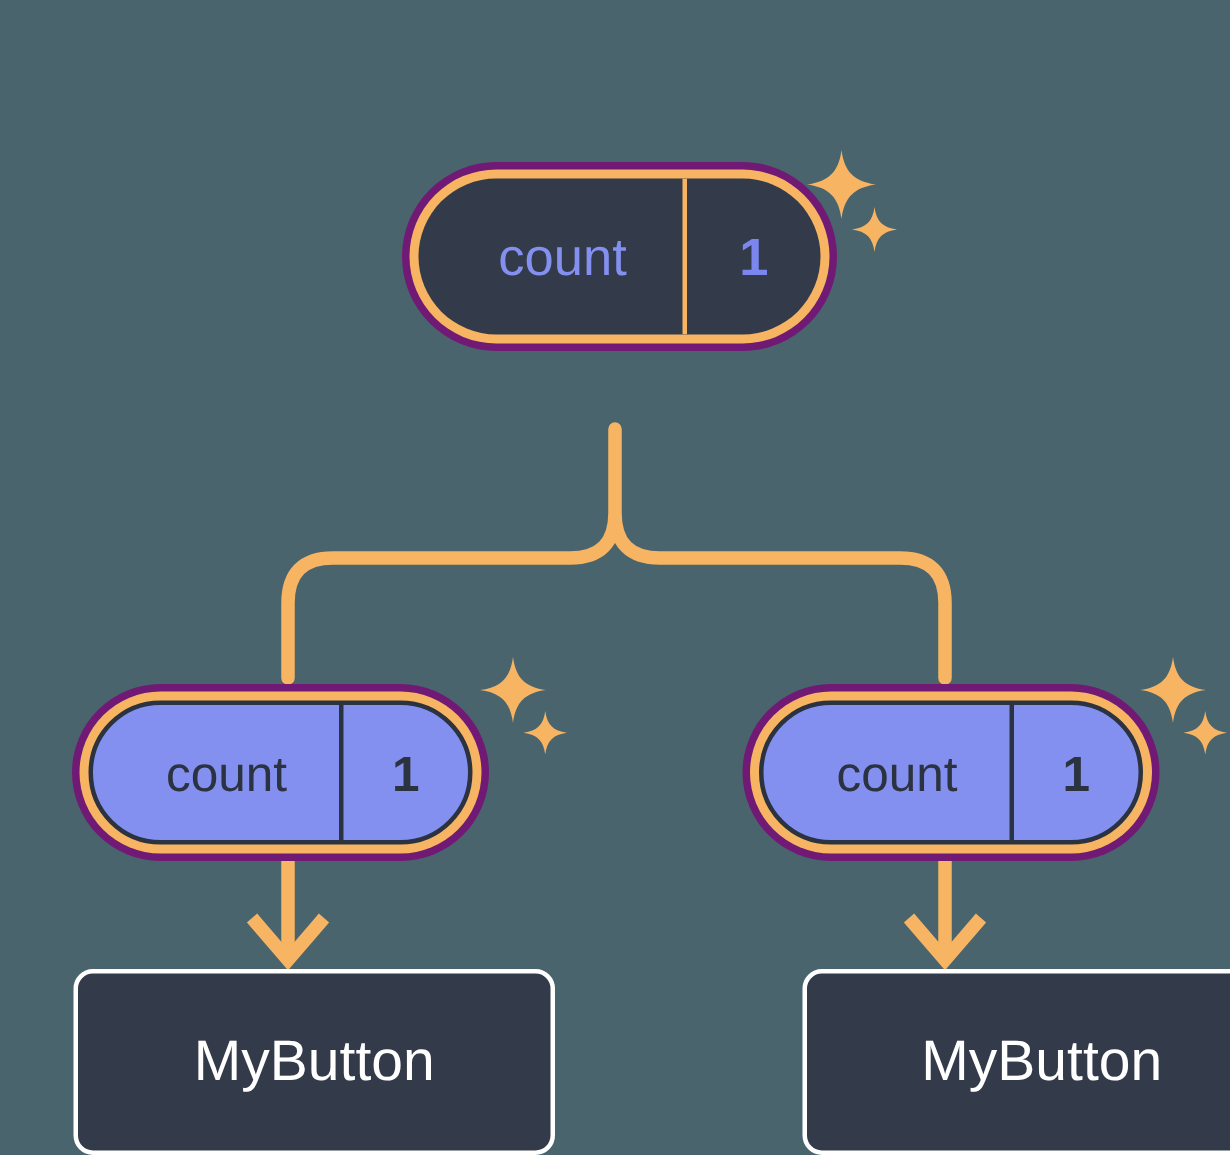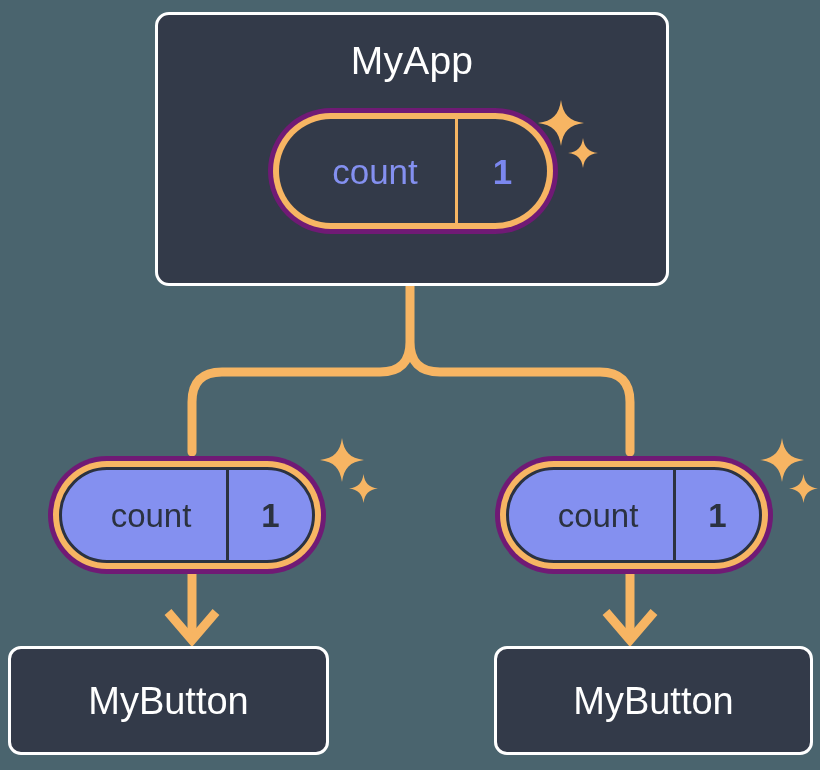--- a/index.html
+++ b/index.html
@@ -55,23 +55,24 @@
   .card-title {
     color: #ffffff;
     font-size: 39px;
     font-weight: 400;
     letter-spacing: 0.2px;
     line-height: 1;
   }
 
   
   .card-leaf {
-    height: 109px;
+    height: 124px;
     justify-content: center;
     border-radius: 13px;
+    margin-left: 41px;
   }
 
   .card-leaf-left  { left: 8px;   top: 646px; width: 321px; }
   .card-leaf-right { left: 494px; top: 646px; width: 319px; }
 
   .leaf-title {
     color: #ffffff;
     font-size: 38px;
     font-weight: 400;
     line-height: 1;
@@ -196,23 +197,20 @@
       <path d="M 192 574 L 192 640" fill="none" stroke="#f7b563" stroke-width="9" stroke-linecap="butt"></path>
       <path d="M 168 612 L 192 640 L 216 612" fill="none" stroke="#f7b563" stroke-width="9" stroke-linecap="butt" stroke-linejoin="miter"></path>
     </g>
 
     <g>
       <path d="M 630 574 L 630 640" fill="none" stroke="#f7b563" stroke-width="9" stroke-linecap="butt"></path>
       <path d="M 606 612 L 630 640 L 654 612" fill="none" stroke="#f7b563" stroke-width="9" stroke-linecap="butt" stroke-linejoin="miter"></path>
     </g>
   </svg>
 
-  <div class="component-card card-parent">
-    <div class="card-title">MyApp</div>
-  </div>
 
   <div class="state-pill pill-top">
     <div class="pill-mid">
       <div class="pill-inner">
         <div class="pill-cell pill-key">count</div>
         <div class="pill-cell pill-value">1</div>
       </div>
     </div>
   </div>
 

